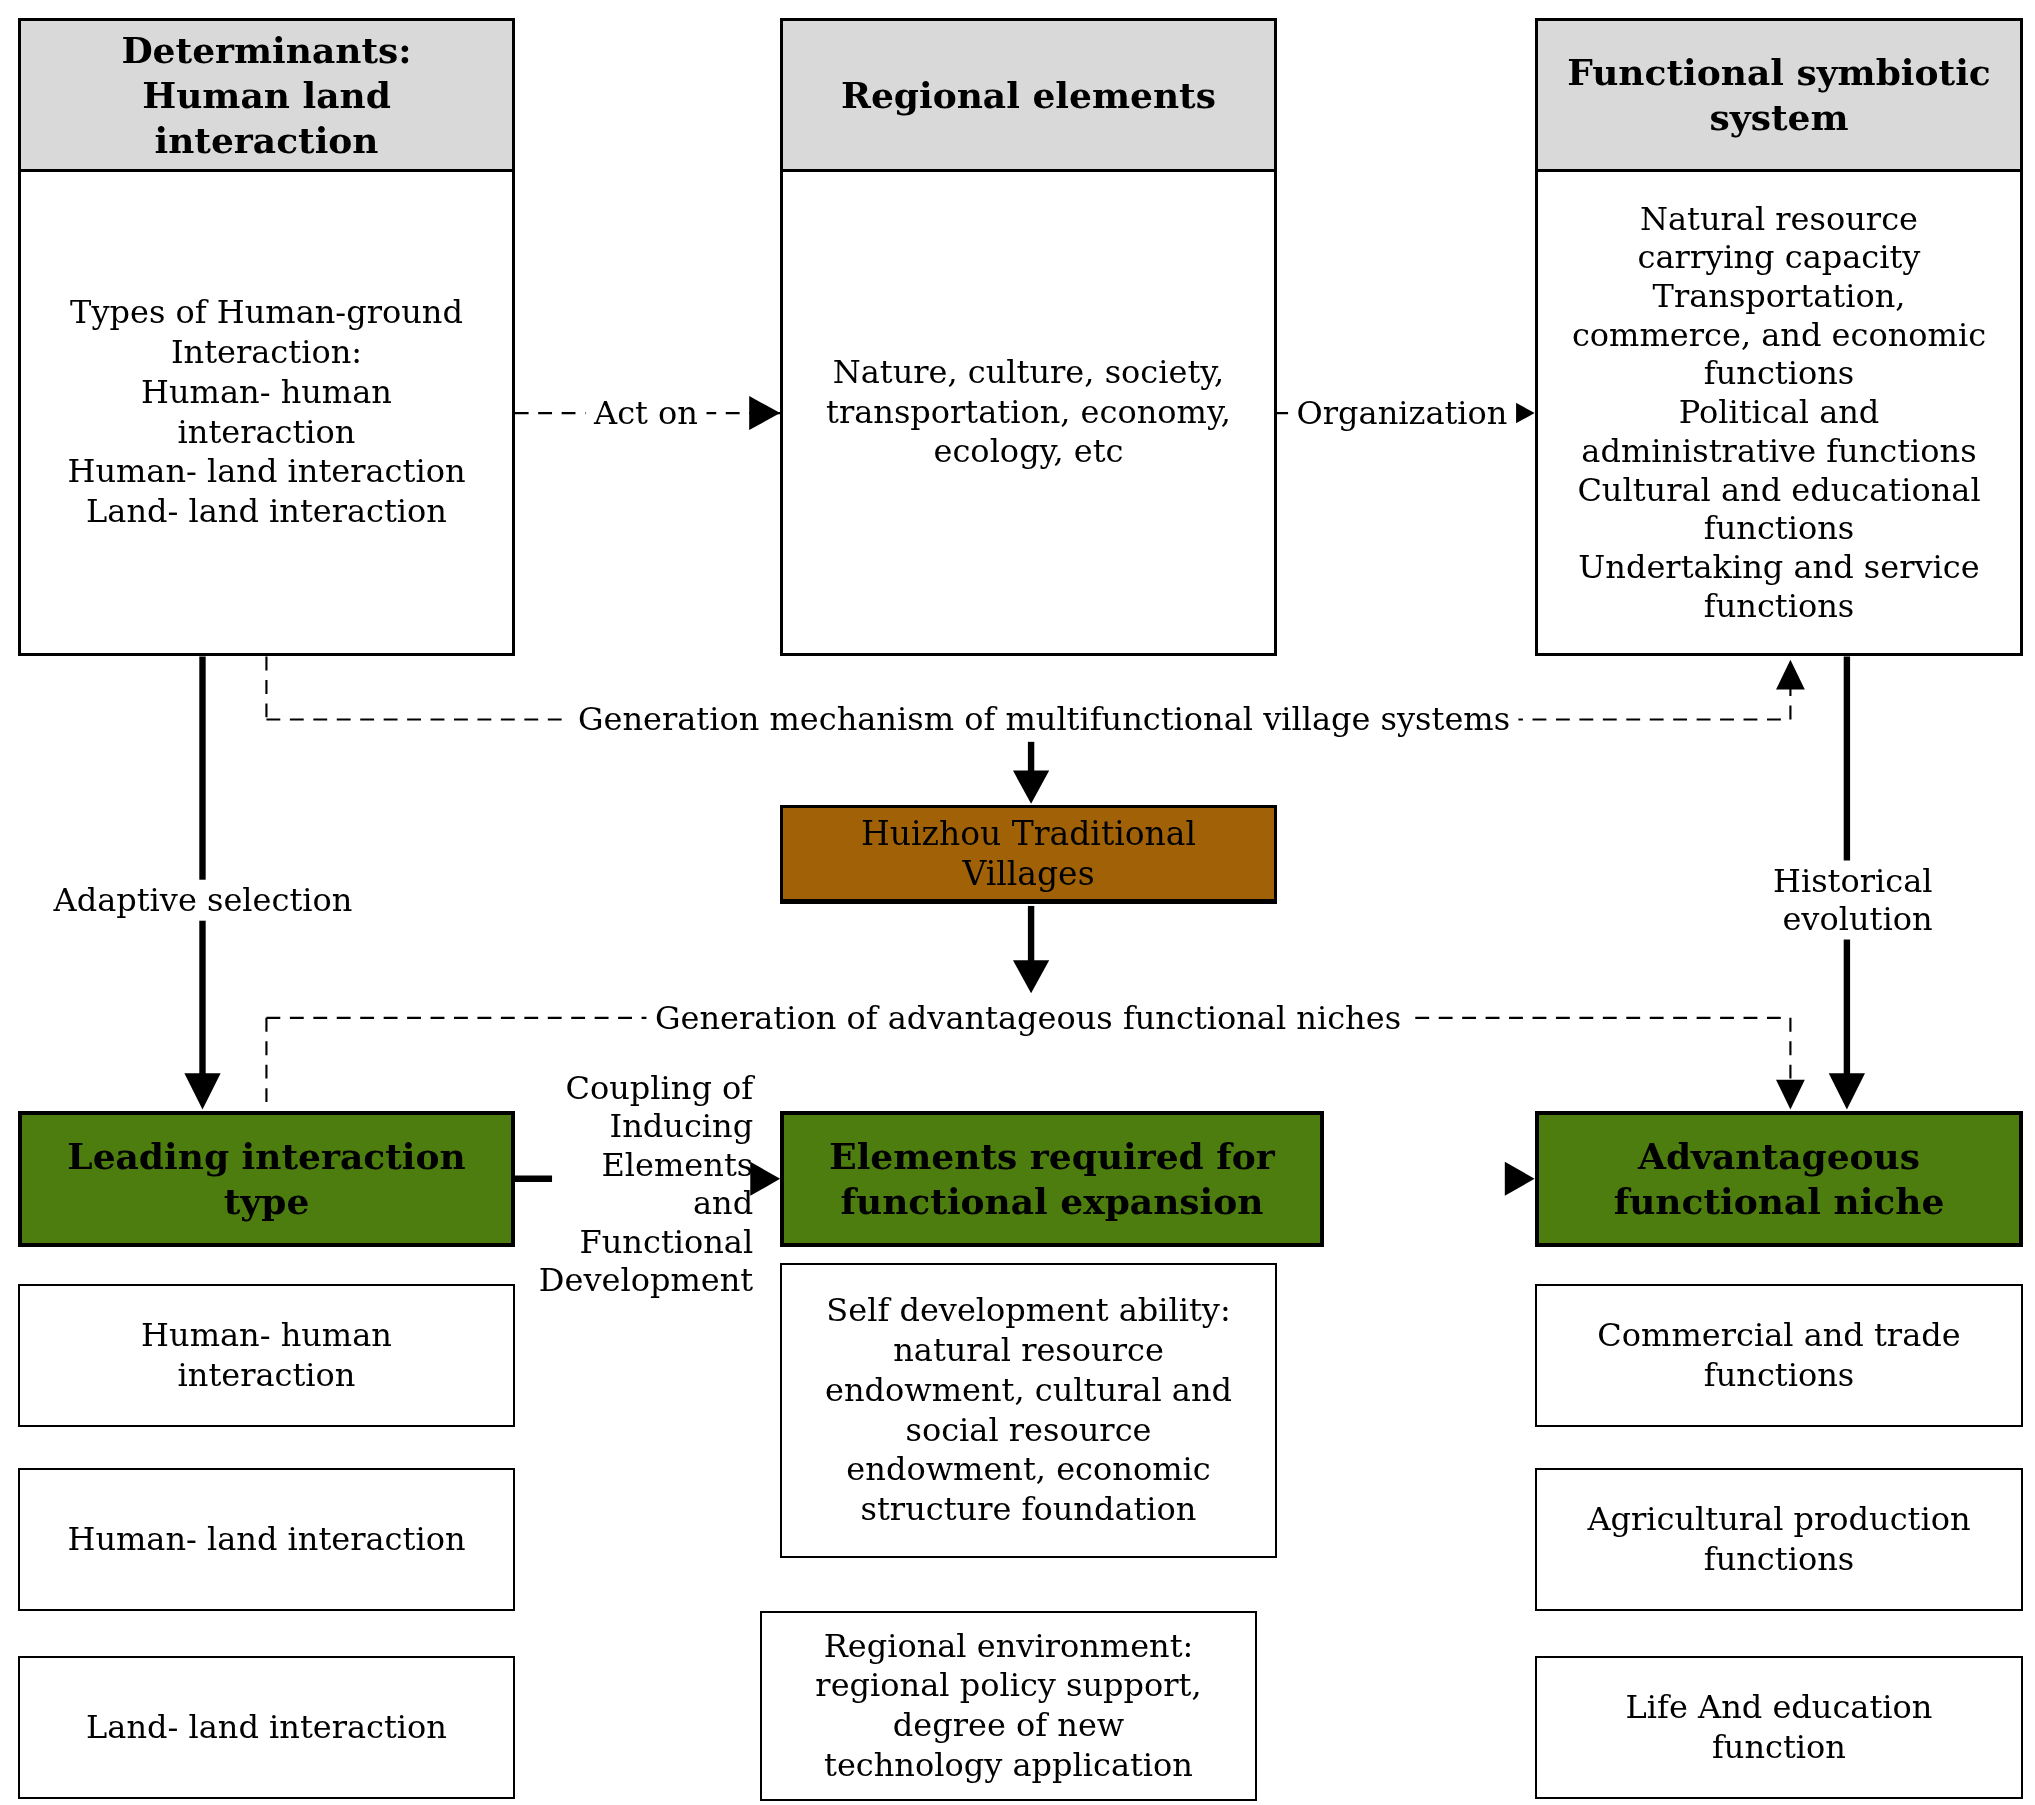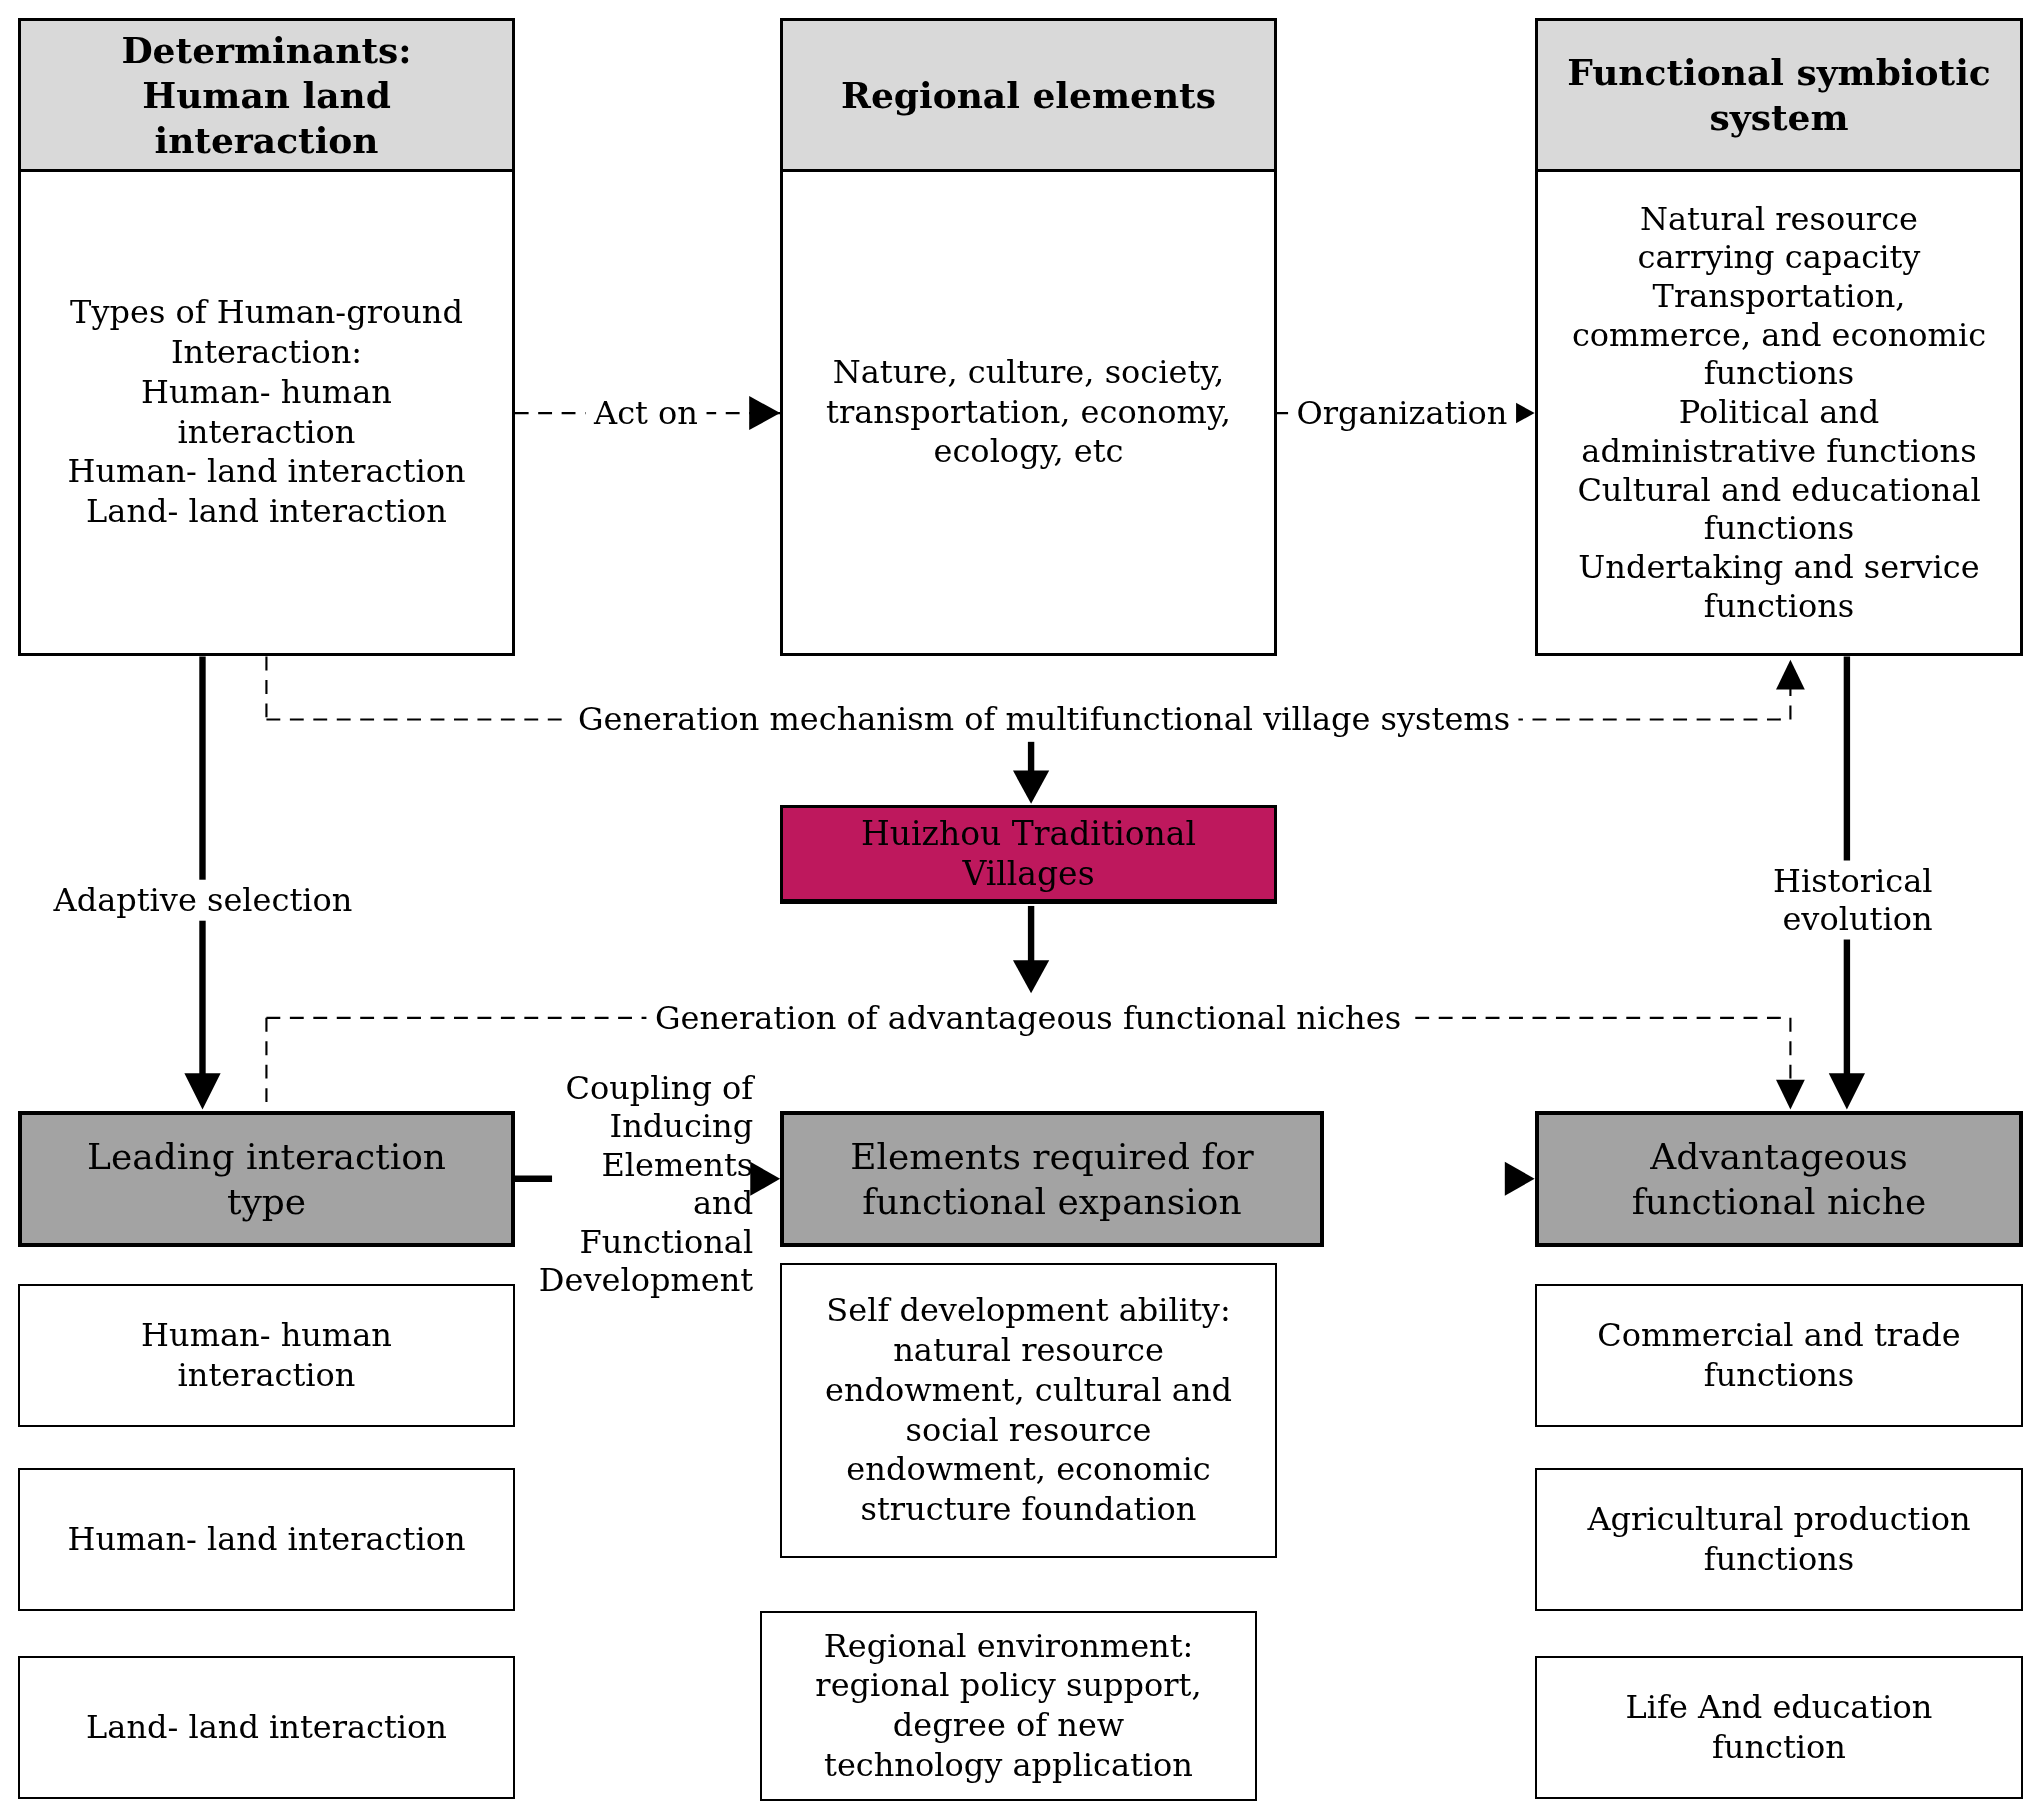--- a/index.html
+++ b/index.html
@@ -31,42 +31,42 @@
   .box .bd{
     flex:1;
     display:flex;align-items:center;justify-content:center;
     font-size:32px;line-height:1.24;
     text-align:center;white-space:pre-line;
     padding:0 4.3px;
   }
   .hdrbox{
     position:absolute;
     border:4.8px solid #000;
-    background:#a3a3a3;
-    box-sizing:border-box;
-    z-index:2;
-    display:flex;align-items:center;justify-content:center;
-    font-weight:normal;font-size:36px;line-height:1.25;
+    background:#4d7c0f;
+    box-sizing:border-box;
+    z-index:2;
+    display:flex;align-items:center;justify-content:center;
+    font-weight:bold;font-size:36px;line-height:1.25;
     text-align:center;white-space:pre-line;
   }
   .sbox{
     position:absolute;
     border:2.7px solid #000;
     background:#fff;
     box-sizing:border-box;
     z-index:2;
     display:flex;align-items:center;justify-content:center;
     font-size:32px;line-height:1.24;
     text-align:center;white-space:pre-line;
   }
   .huizhou{
     position:absolute;
     border:3.2px solid #000;
     border-bottom-width:5.9px;
-    background:#be185d;
+    background:#a16207;
     box-sizing:border-box;
     z-index:2;
     display:flex;align-items:center;justify-content:center;
     font-size:33px;line-height:1.2;
     text-align:center;white-space:pre-line;
   }
   .lbl{
     position:absolute;
     transform:translate(-50%,-50%);
     z-index:3;

